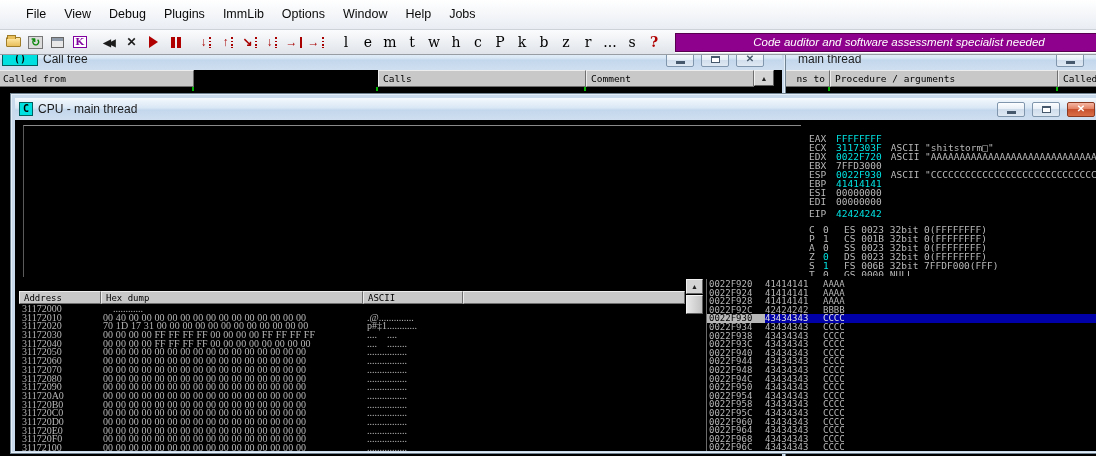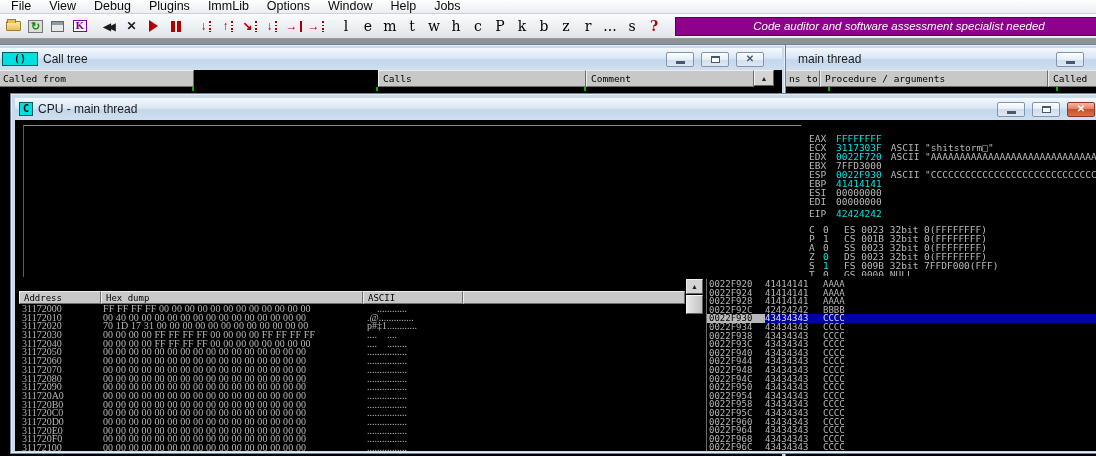--- a/index.html
+++ b/index.html
@@ -1,23 +1,23 @@
 <!DOCTYPE html>
 <html><head>
 <meta charset="utf-8">
 <style>
   * { margin:0; padding:0; box-sizing:border-box; }
   body { background:#555; }
   #root { position:relative; width:1096px; height:456px; overflow:hidden;
           background:#8d9299; font-family:"Liberation Sans",sans-serif; }
 
   
-  .menubar { height:14px; background:linear-gradient(#ffffff,#e9edf3);
+  .menubar { height:30px; background:linear-gradient(#ffffff,#e9edf3);
              border-bottom:1px solid #cdd2d9; display:flex; align-items:center;
-             padding-left:2px; font-size:12.5px; color:#0a0a0a; position:relative; z-index:10;}
+             padding-left:17px; font-size:12.5px; color:#0a0a0a; position:relative; z-index:10;}
   .menu-item { padding:1px 9px 2px 9px; cursor:default; }
 
   
   .toolbar { height:25px; background:linear-gradient(#fbfcfd,#e0e4ea);
              border-bottom:1px solid #989da4; display:flex; align-items:center;
              padding:0 3px; position:relative; z-index:10; }
   .tb-btn { width:21px; height:21px; display:flex; align-items:center; justify-content:center;
             margin-right:1px; flex:none; }
   .tb-gap { width:8px; flex:none; }
   .folder-body { width:15px; height:10px; background:linear-gradient(#ffe9a8,#e8bf5a);
@@ -218,21 +218,21 @@
 
   <div class="win" style="left:780px; top:44px; width:330px; height:414px; z-index:1;">
     <div class="titlebar">
       <span class="title-text" style="padding-left:10px;">main thread</span>
       <div class="tb-spacer"></div>
       <div class="wbtn" style="margin-right:20px;">
           <div class="g-min"></div>
         </div>
     </div>
     <div class="colrow" id="callstack-cols">
-        <div class="colhdr alignr" style="width: 36px;">ns to</div>
+        <div class="colhdr alignr" style="width: 46px;">ns to</div>
         <div class="colhdr" style="width: 228px;">Procedure / arguments</div>
         <div class="colhdr flexfill">Called</div>
       </div>
     <div class="win-body" style="height:370px;">
       <div class="gtick" style="left:44px;"></div>
       <div class="gtick" style="left:272px;"></div>
     </div>
   </div>
 
   <div class="win" style="left:-6px; top:44px; width:792px; height:414px; z-index:2;">
@@ -294,34 +294,34 @@
             <div class="regrow"><span class="regname">EBP</span><span class="regval chg">41414141</span></div>
             <div class="regrow"><span class="regname">ESI</span><span class="regval">00000000</span></div>
             <div class="regrow"><span class="regname">EDI</span><span class="regval">00000000</span></div>
             <div class="spacer3"></div>
             <div class="regrow"><span class="regname">EIP</span><span class="regval chg">42424242</span></div>
             <div class="spacer7"></div>
             <div class="regrow"><span class="flagname">C</span><span class="flagval">0</span><span>ES 0023 32bit 0(FFFFFFFF)</span></div>
             <div class="regrow"><span class="flagname">P</span><span class="flagval">1</span><span>CS 001B 32bit 0(FFFFFFFF)</span></div>
             <div class="regrow"><span class="flagname">A</span><span class="flagval">0</span><span>SS 0023 32bit 0(FFFFFFFF)</span></div>
             <div class="regrow"><span class="flagname">Z</span><span class="flagval chg">0</span><span>DS 0023 32bit 0(FFFFFFFF)</span></div>
-            <div class="regrow"><span class="flagname">S</span><span class="flagval chg">1</span><span>FS 009B 32bit 7FFDF000(FFF)</span></div>
+            <div class="regrow"><span class="flagname">S</span><span class="flagval chg">1</span><span>FS 006B 32bit 7FFDF000(FFF)</span></div>
             <div class="regrow"><span class="flagname">T</span><span class="flagval">0</span><span>GS 0000 NULL</span></div>
           </div>
       </div>
 
       <div class="pane" style="left:4px; top:171px; width:666px; height:171px;">
         <div class="dump-hdr" id="dump-cols">
             <div class="colhdr" style="width: 82px;">Address</div>
             <div class="colhdr" style="width: 262px;">Hex dump</div>
             <div class="colhdr" style="width: 100px;">ASCII</div>
             <div class="colhdr flexfill"></div>
           </div>
         <div id="dump-rows" style="padding-top:1px;">
-            <div class="dumprow"><span class="d-addr">31172000</span><span class="d-hex">FF FF FF FF 00 00 00 00 00 00 00 00 00 00 00 00</span><span class="d-ascii">    ............</span></div>
+            <div class="dumprow"><span class="d-addr">31172000</span><span class="d-ascii">    ............</span></div>
             <div class="dumprow"><span class="d-addr">31172010</span><span class="d-hex">00 40 00 00 00 00 00 00 00 00 00 00 00 00 00 00</span><span class="d-ascii">.@..............</span></div>
             <div class="dumprow"><span class="d-addr">31172020</span><span class="d-hex">70 1D 17 31 00 00 00 00 00 00 00 00 00 00 00 00</span><span class="d-ascii">p#‡1............</span></div>
             <div class="dumprow"><span class="d-addr">31172030</span><span class="d-hex">00 00 00 00 FF FF FF FF 00 00 00 00 FF FF FF FF</span><span class="d-ascii">....    ....    </span></div>
             <div class="dumprow"><span class="d-addr">31172040</span><span class="d-hex">00 00 00 00 FF FF FF FF 00 00 00 00 00 00 00 00</span><span class="d-ascii">....    ........</span></div>
             <div class="dumprow"><span class="d-addr">31172050</span><span class="d-hex">00 00 00 00 00 00 00 00 00 00 00 00 00 00 00 00</span><span class="d-ascii">................</span></div>
             <div class="dumprow"><span class="d-addr">31172060</span><span class="d-hex">00 00 00 00 00 00 00 00 00 00 00 00 00 00 00 00</span><span class="d-ascii">................</span></div>
             <div class="dumprow"><span class="d-addr">31172070</span><span class="d-hex">00 00 00 00 00 00 00 00 00 00 00 00 00 00 00 00</span><span class="d-ascii">................</span></div>
             <div class="dumprow"><span class="d-addr">31172080</span><span class="d-hex">00 00 00 00 00 00 00 00 00 00 00 00 00 00 00 00</span><span class="d-ascii">................</span></div>
             <div class="dumprow"><span class="d-addr">31172090</span><span class="d-hex">00 00 00 00 00 00 00 00 00 00 00 00 00 00 00 00</span><span class="d-ascii">................</span></div>
             <div class="dumprow"><span class="d-addr">311720A0</span><span class="d-hex">00 00 00 00 00 00 00 00 00 00 00 00 00 00 00 00</span><span class="d-ascii">................</span></div>

